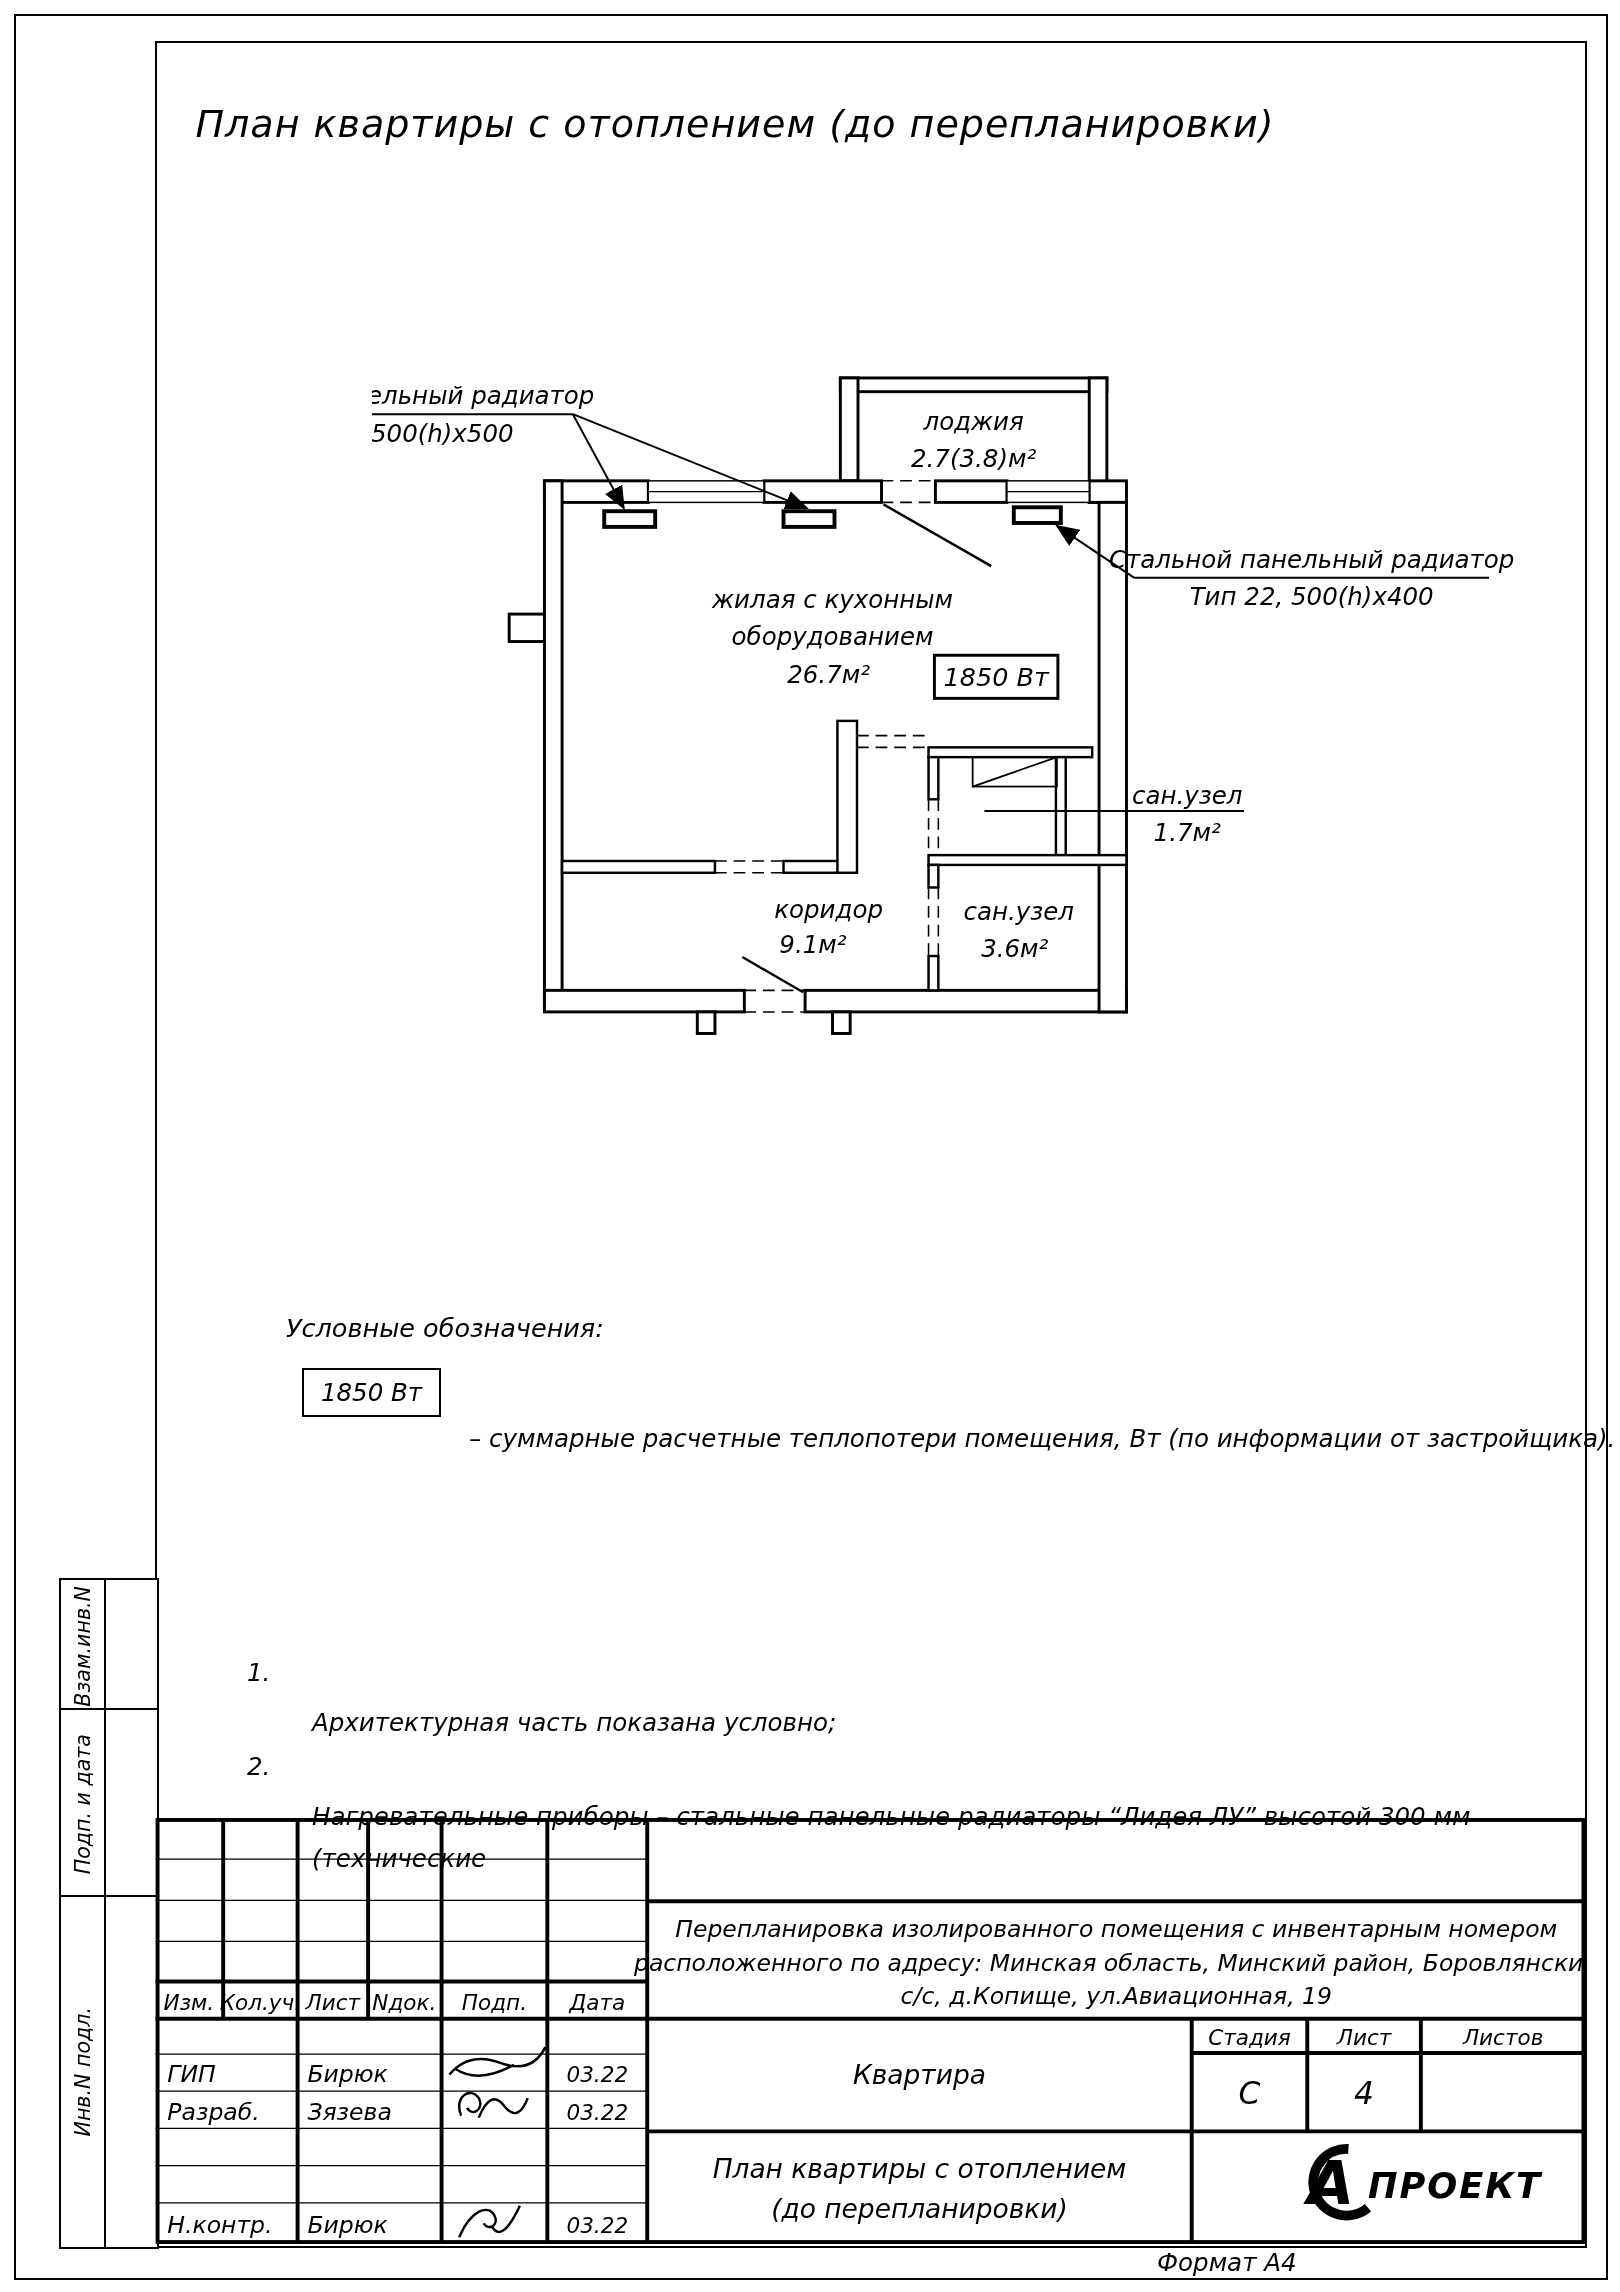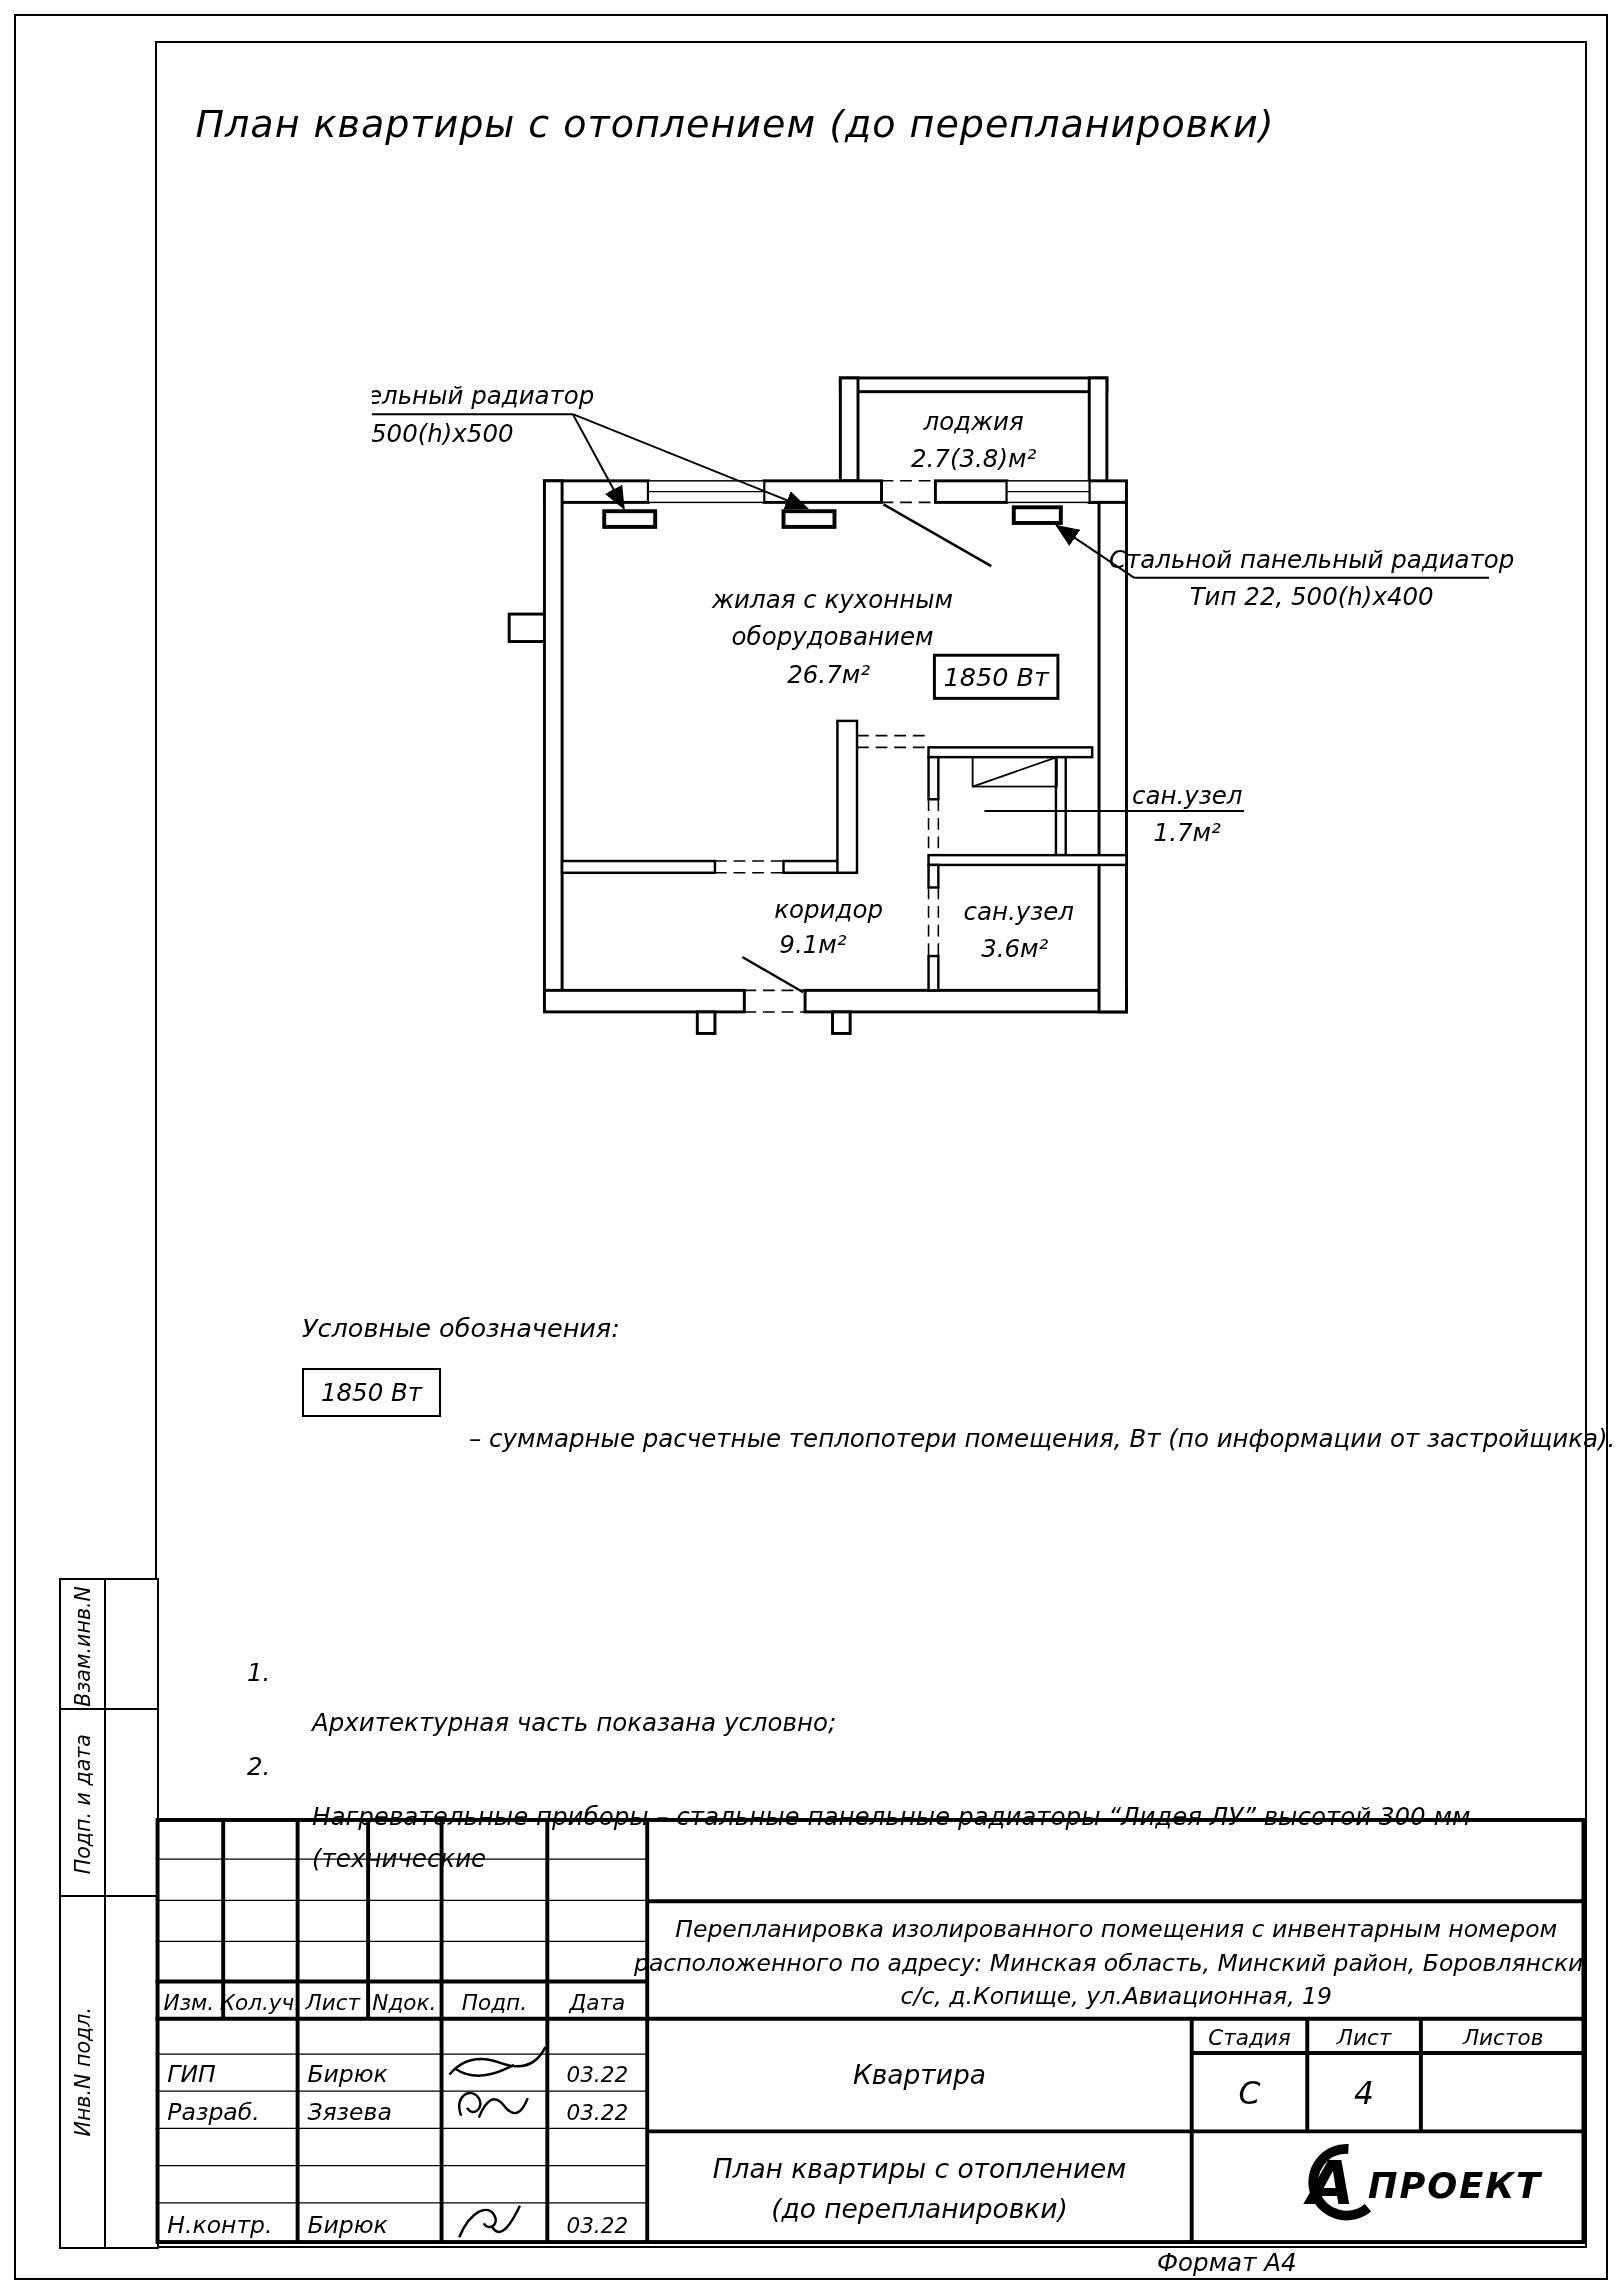--- a/index.html
+++ b/index.html
@@ -8,21 +8,21 @@
     font-family:"DejaVu Sans",sans-serif;color:#000;overflow:hidden;
   }
   .abs{position:absolute;}
   
   .page-border{left:13.7px;top:13.7px;width:1590px;height:2262px;border:2px solid #000;}
   
   .frame{left:155px;top:41px;width:1428px;height:2203px;border:2.9px solid #000;}
   .sheet-title{left:155px;top:102px;width:1160px;text-align:center;
     font-size:38px;font-style:italic;letter-spacing:1px;}
   
-  .legend-head{left:302px;top:1313px;font-size:25.5px;font-style:italic;}
+  .legend-head{left:286px;top:1313px;font-size:25.5px;font-style:italic;}
   .legend-box{left:302px;top:1368px;width:135px;height:45px;border:2.9px solid #000;
     display:flex;align-items:center;justify-content:center;font-size:24.5px;font-style:italic;}
   .legend-desc{left:469px;top:1424px;font-size:24.5px;font-style:italic;}
   
   .note-row{display:flex;}
   .note-num{width:65px;flex:0 0 65px;font-size:24.5px;font-style:italic;}
   .note-text{width:1225px;font-size:24.5px;font-style:italic;line-height:1.72;margin-top:44px;}
   .notes{left:247px;top:1658px;width:1304px;display:flex;flex-direction:column;gap:7.8px;}
   
   .vbox{border:2.9px solid #000;display:flex;position:absolute;background:#fff;}

